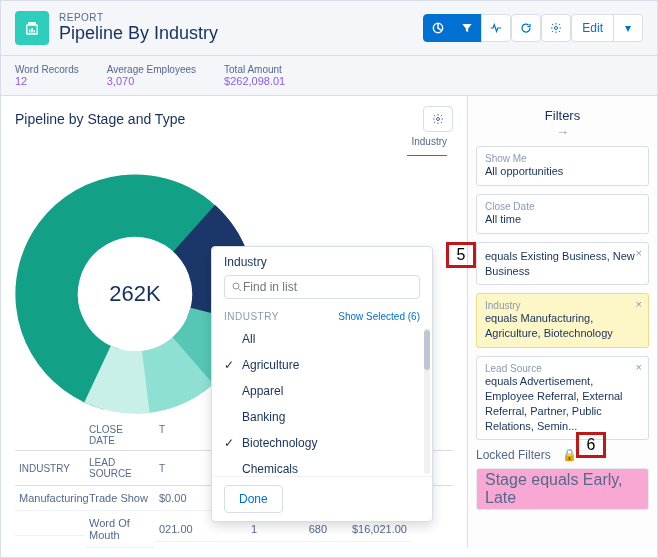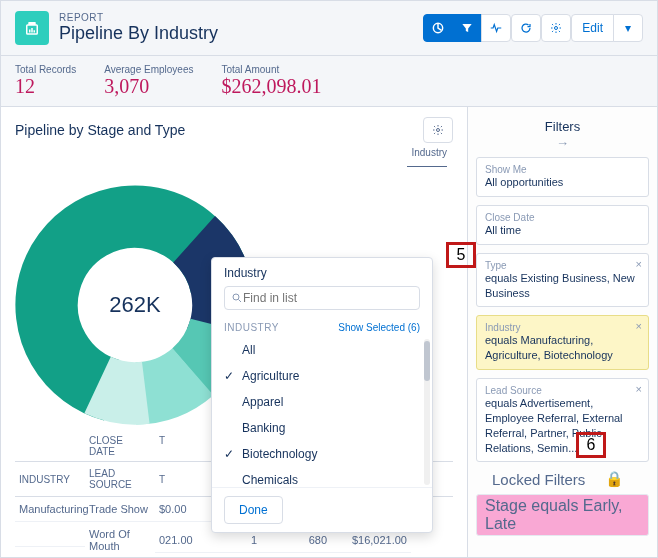--- a/index.html
+++ b/index.html
@@ -16,21 +16,21 @@
 .btn { border: 1px solid #d8dde6; background: #fff; color: #0070d2; height: 28px; min-width: 30px; border-radius: 4px; display: flex; align-items: center; justify-content: center; cursor: pointer; font-size: 12px; padding: 0 6px; }
 .btn.primary { background: #0070d2; border-color: #0070d2; color: #fff; }
 .btn-group { display: flex; }
 .btn-group .btn { border-radius: 0; margin-left: -1px; }
 .btn-group .btn:first-child { border-radius: 4px 0 0 4px; margin-left: 0; }
 .btn-group .btn:last-child { border-radius: 0 4px 4px 0; }
 
 
 .summary { display: flex; padding: 8px 14px; border-bottom: 1px solid #d8dde6; gap: 28px; background:#f4f6f9; }
 .summary-item .lbl { font-size: 10px; color: #54698d; }
-.summary-item .val { font-size: 20px; color: #be185d; font-family: Liberation Serif, serif; }
+.summary-item .val { font-size: 11px; color: #8b5cf6; }
 
 
 .body { display: flex; height: calc(100% - 104px); }
 .main { flex: 1; padding: 10px 14px; position: relative; overflow: hidden; }
 .sidebar { width: 190px; border-left: 1px solid #d8dde6; padding: 10px 8px; background: #fdfdfd; overflow: hidden; font-size: 11px; }
 
 .chart-header { display: flex; justify-content: space-between; align-items: center; }
 .chart-title { font-size: 14px; color: #16325c; }
 .legend { text-align: right; font-size: 10px; color: #54698d; margin-top: 4px; padding-right: 6px; }
 .legend-stub { display:inline-block; width:40px; border-bottom:1px solid #54698d; margin-top:4px;}
@@ -64,21 +64,21 @@
 .table .prehdr div { padding: 4px 4px; }
 .num { text-align: right; }
 
 
 .filters-title { font-size: 13px; color: #16325c; padding: 2px 2px 8px; display:flex; justify-content:space-between; align-items:center;flex-direction:column; }
 .filter-card { border: 1px solid #d8dde6; border-radius: 3px; padding: 6px 8px; margin-bottom: 8px; position: relative; background:#fff;}
 .filter-card .flbl { font-size: 10px; color: #8a9ab5; }
 .filter-card .fval { font-size: 11px; color: #16325c; line-height: 1.35; }
 .filter-card .close { position: absolute; top: 4px; right: 6px; color: #8a9ab5; cursor: pointer; font-size: 11px;}
 .filter-card.highlight { background: #fdf6c7; border-color: #e8dd88; }
-.locked-title { font-size: 15px; color: #54698d; margin: 6px 16px; display:flex; align-items:center; gap:20px;}
+.locked-title { font-size: 12px; color: #54698d; margin: 6px 0; display:flex; align-items:center; gap:12px;}
 .locked-filter { background:#f9a8d4; border:1px solid #e5e9f0; border-radius:3px; padding:2px 8px; font-size:16px; color:#54698d;}
 
 
 .annot { position: absolute; border: 3px solid #c01818; width: 30px; height: 26px; display:flex; align-items:center; justify-content:center; font-size:16px; color:#000; background: rgba(255,255,255,0); z-index:20;}
 </style>
 </head>
 <body>
 
 <div class="header">
   <div class="report-icon">
@@ -127,21 +127,21 @@
       </button>
     <div class="btn-group">
       <button class="btn" style="padding:0 10px;">Edit</button>
       <button class="btn">▾</button>
     </div>
   </div>
 </div>
 
 <div class="summary">
   <div class="summary-item">
-    <div class="lbl">Total Records</div>
+    <div class="lbl">Word Records</div>
     <div class="val">12</div>
   </div>
   <div class="summary-item">
     <div class="lbl">Average Employees</div>
     <div class="val">3,070</div>
   </div>
   <div class="summary-item">
     <div class="lbl">Total Amount</div>
     <div class="val">$262,098.01</div>
   </div>
@@ -250,21 +250,20 @@
     <div class="filter-card">
       <div class="flbl">Show Me</div>
       <div class="fval">All opportunities</div>
     </div>
     <div class="filter-card">
       <div class="flbl">Close Date</div>
       <div class="fval">All time</div>
     </div>
     <div class="filter-card">
       <span class="close">×</span>
-      <div class="flbl">Type</div>
       <div class="fval">equals Existing Business, New Business</div>
     </div>
     <div class="filter-card highlight">
       <span class="close">×</span>
       <div class="flbl">Industry</div>
       <div class="fval">equals Manufacturing, Agriculture, Biotechnology</div>
     </div>
     <div class="filter-card">
       <span class="close">×</span>
       <div class="flbl">Lead Source</div>

